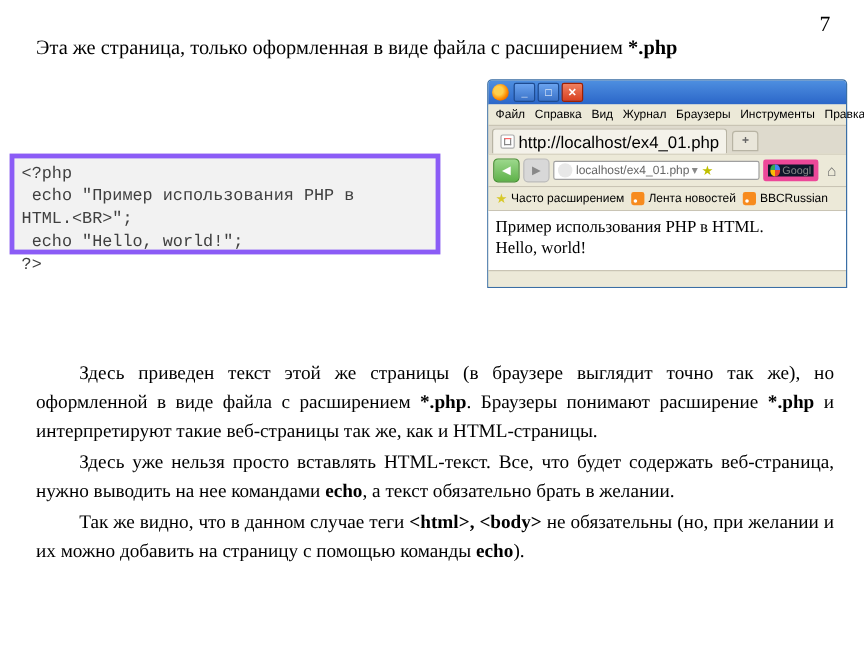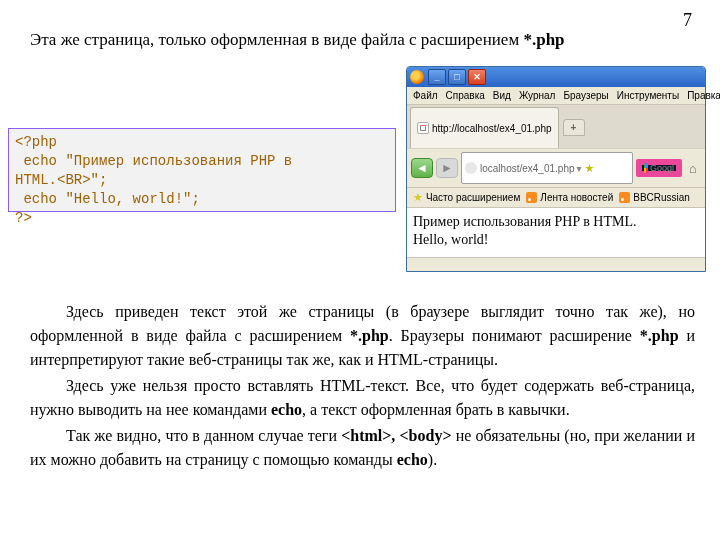--- a/index.html
+++ b/index.html
@@ -22,28 +22,28 @@
     position: absolute;
     top: 30px;
     left: 30px;
     font-size: 17px;
   }
   .title b { font-weight: bold; }
   .code-box {
     position: absolute;
     top: 128px;
     left: 8px;
-    width: 388px;
+    width: 359px;
     height: 84px;
     background: #f2f2f2;
-    border: 1px solid #8b5cf6;
+    border: 4px solid #8b5cf6;
     font-family: "Courier New", monospace;
     font-size: 14px;
     line-height: 1.35;
-    color: #a16207;
+    color: #404040;
     padding: 4px 6px;
     white-space: pre;
   }
   
   .browser {
     position: absolute;
     top: 66px;
     left: 406px;
     width: 300px;
     background: #ece9d8;
@@ -91,22 +91,22 @@
     gap: 4px;
     padding: 2px 3px 0 3px;
     background: #dedacd;
   }
   .tab {
     display: flex; align-items: center; gap: 3px;
     background: #f4f2ea;
     border: 1px solid #b8b4a4;
     border-bottom: none;
     border-radius: 3px 3px 0 0;
-    padding: 14px 6px;
-    font-size: 10px;
+    padding: 2px 6px;
+    font-size: 14px;
   }
   .tab .favicon {
     width: 12px; height: 12px; border-radius: 2px;
     background: #fff;
     border: 1px solid #aaa;
     position: relative;
   }
   .tab .favicon::after {
     content:""; position:absolute; inset:2px;
     border: 1px solid #888; border-top-color:#f66;
@@ -130,31 +130,31 @@
   .nav-arrow {
     width: 22px; height: 20px;
     border-radius: 4px;
     background: linear-gradient(#9cd88c,#5fb24a);
     border: 1px solid #3e8c2c;
     display:flex; align-items:center; justify-content:center;
     color:#fff; font-size:12px;
   }
   .nav-arrow.disabled { background:#d8d8d8; border-color:#bbb; color:#888;}
   .url-box{
-    flex:1; height:32px; background:#fff; border:1px solid #a0a0a0;
+    flex:1; height:16px; background:#fff; border:1px solid #a0a0a0;
     border-radius:2px; display:flex; align-items:center; padding:0 3px;
     font-size:10px; color:#666;
   }
   .url-box .dot{
     width:12px;height:12px;border-radius:6px;background:#e8e8e8;margin-right:3px;
   }
   .dropdown-caret{ color:#888; margin-left:2px; }
   .star{ color:#bfbf00; margin-left:3px; font-size:11px;}
   .search-box{
-    width:46px; height:18px; background:#0f172a; border:6px solid #ec4899;
+    width:46px; height:18px; background:#0f172a; border:4px solid #ec4899;
     border-radius:2px; display:flex; align-items:center; padding:0 2px; font-size:9px; color:#888;
   }
   .search-box .g{
     width:10px;height:10px;border-radius:5px;
     background: conic-gradient(#4285f4 0 25%, #ea4335 0 50%, #fbbc05 0 75%, #34a853 0);
     margin-right:2px;
   }
   .home-icon{
     width:16px;height:16px;display:flex;align-items:center;justify-content:center;
     color:#666;font-size:13px;
@@ -269,18 +269,18 @@
     <div>Hello, world!</div>
   </div>
   <div class="statusbar"></div>
 </div>
 
 <div class="body-text">
   <p>
     <span>Здесь приведен  текст  этой  же  страницы (в браузере  выглядит  точно  так  же), но   оформленной   в   виде  файла   с   расширением  </span><b>*.php</b><span>.  Браузеры понимают расширение </span><b>*.php</b><span> и  интерпретируют   такие   веб-страницы так же, как и HTML-страницы.</span>
   </p>
   <p>
-    <span>Здесь  уже  нельзя  просто  вставлять HTML-текст.  Все,  что  будет  содержать веб-страница,  нужно выводить на нее командами </span><b>echo</b><span>, а текст оформленная брать в кавычки.</span>
+    <span>Здесь  уже  нельзя  просто  вставлять HTML-текст.  Все,  что  будет  содержать веб-страница,  нужно выводить на нее командами </span><b>echo</b><span>, а текст обязательно брать в желании.</span>
   </p>
   <p>
     <span>Так же видно, что в данном случае теги </span><b>&lt;html&gt;,</b><b> &lt;body&gt;</b><span> не  обязательны (но, при  желании  и  их  можно  добавить на страницу с помощью команды </span><b>echo</b><span>).</span>
   </p>
 </div>
 
 </body></html>

